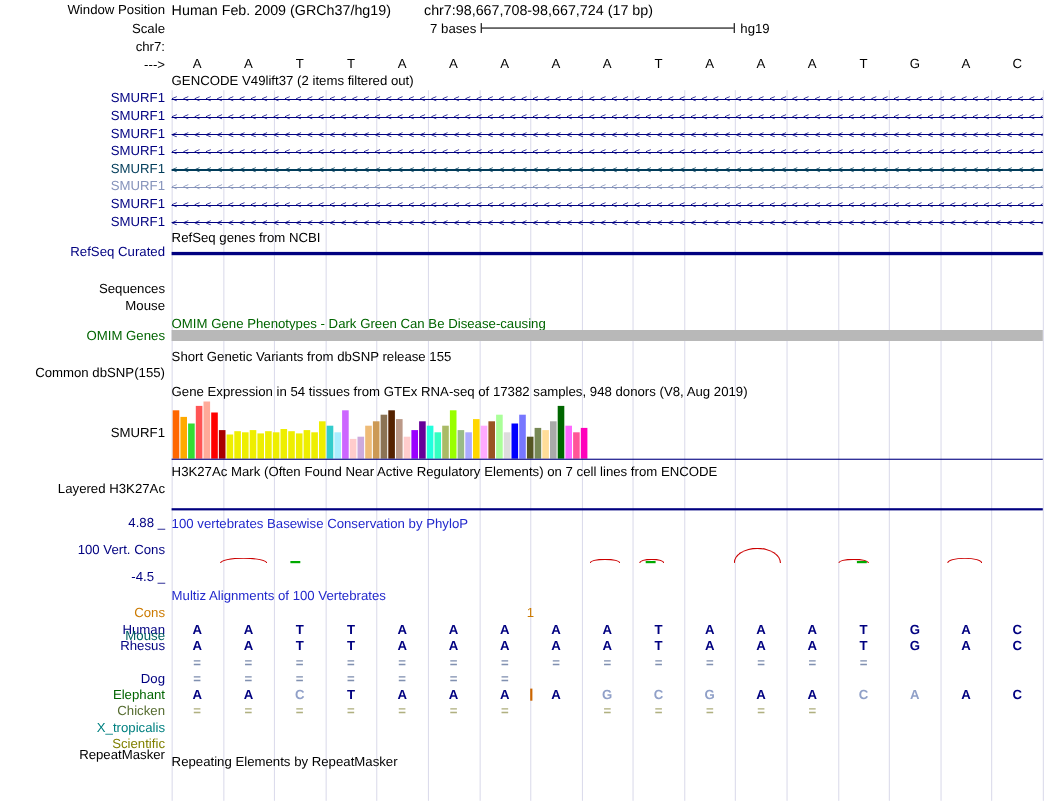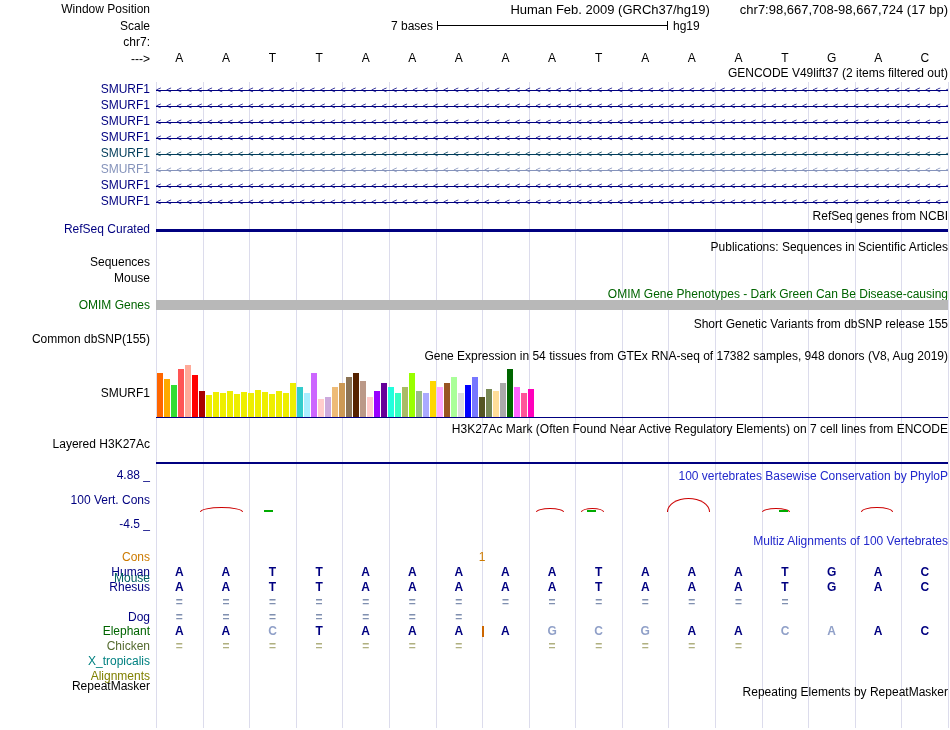--- a/index.html
+++ b/index.html
@@ -1,21 +1,21 @@
 <!DOCTYPE html>
 <html><head>
 <meta charset="utf-8">
 <style>
   *{box-sizing:border-box;margin:0;padding:0}
   body{margin:0;background:#fff}
   #browser{position:relative;width:950px;height:730px;background:#fff;overflow:hidden;
            font-family:"Liberation Sans",sans-serif;font-size:12px;color:#000}
   .lbl{position:absolute;left:0;width:150px;text-align:right;white-space:nowrap;
        font-size:12px;line-height:13px}
-  .hdr{position:absolute;left:156px;right:2px;text-align:right;white-space:nowrap;
+  .hdr{position:absolute;left:156px;right:2px;text-align:left;white-space:nowrap;
        font-size:12px;line-height:13px}
   .title{font-size:13px}
   .title .pos{margin-left:30px}
   .blue{color:#2228cc}
   .navy{color:#000080}
   .green{color:#006400}
   .track{position:absolute;left:156px;right:2px}
   .letters{display:flex;height:14px;line-height:14px}
   .letters>span{flex:1;text-align:center}
   .mz{font-weight:bold;font-size:12px;height:13px;line-height:13px}
@@ -99,21 +99,20 @@
       <div class="track generow" style="top: 148px; color: rgb(0, 60, 90); background-image: linear-gradient(transparent 6px, rgb(0, 60, 90) 6px, rgb(0, 60, 90) 7px, transparent 7px);">&lt;&lt;&lt;&lt;&lt;&lt;&lt;&lt;&lt;&lt;&lt;&lt;&lt;&lt;&lt;&lt;&lt;&lt;&lt;&lt;&lt;&lt;&lt;&lt;&lt;&lt;&lt;&lt;&lt;&lt;&lt;&lt;&lt;&lt;&lt;&lt;&lt;&lt;&lt;&lt;&lt;&lt;&lt;&lt;&lt;&lt;&lt;&lt;&lt;&lt;&lt;&lt;&lt;&lt;&lt;&lt;&lt;&lt;&lt;&lt;&lt;&lt;&lt;&lt;&lt;&lt;&lt;&lt;&lt;&lt;&lt;&lt;&lt;&lt;&lt;&lt;&lt;&lt;&lt;&lt;&lt;&lt;&lt;&lt;&lt;&lt;&lt;&lt;&lt;&lt;&lt;&lt;&lt;&lt;&lt;&lt;&lt;&lt;&lt;&lt;&lt;&lt;&lt;&lt;&lt;&lt;&lt;&lt;&lt;&lt;&lt;&lt;&lt;&lt;&lt;&lt;&lt;&lt;&lt;&lt;&lt;&lt;&lt;&lt;&lt;&lt;&lt;&lt;&lt;&lt;&lt;&lt;&lt;&lt;&lt;&lt;&lt;&lt;&lt;&lt;&lt;&lt;&lt;&lt;&lt;&lt;&lt;&lt;&lt;&lt;&lt;&lt;&lt;&lt;&lt;&lt;&lt;&lt;&lt;&lt;</div>
       <div class="track generow" style="top: 164px; color: rgb(133, 147, 187); background-image: linear-gradient(transparent 6px, rgb(133, 147, 187) 6px, rgb(133, 147, 187) 7px, transparent 7px);">&lt;&lt;&lt;&lt;&lt;&lt;&lt;&lt;&lt;&lt;&lt;&lt;&lt;&lt;&lt;&lt;&lt;&lt;&lt;&lt;&lt;&lt;&lt;&lt;&lt;&lt;&lt;&lt;&lt;&lt;&lt;&lt;&lt;&lt;&lt;&lt;&lt;&lt;&lt;&lt;&lt;&lt;&lt;&lt;&lt;&lt;&lt;&lt;&lt;&lt;&lt;&lt;&lt;&lt;&lt;&lt;&lt;&lt;&lt;&lt;&lt;&lt;&lt;&lt;&lt;&lt;&lt;&lt;&lt;&lt;&lt;&lt;&lt;&lt;&lt;&lt;&lt;&lt;&lt;&lt;&lt;&lt;&lt;&lt;&lt;&lt;&lt;&lt;&lt;&lt;&lt;&lt;&lt;&lt;&lt;&lt;&lt;&lt;&lt;&lt;&lt;&lt;&lt;&lt;&lt;&lt;&lt;&lt;&lt;&lt;&lt;&lt;&lt;&lt;&lt;&lt;&lt;&lt;&lt;&lt;&lt;&lt;&lt;&lt;&lt;&lt;&lt;&lt;&lt;&lt;&lt;&lt;&lt;&lt;&lt;&lt;&lt;&lt;&lt;&lt;&lt;&lt;&lt;&lt;&lt;&lt;&lt;&lt;&lt;&lt;&lt;&lt;&lt;&lt;&lt;&lt;&lt;&lt;&lt;&lt;</div>
       <div class="track generow" style="top: 180px; color: rgb(0, 0, 128); background-image: linear-gradient(transparent 6px, rgb(0, 0, 128) 6px, rgb(0, 0, 128) 7px, transparent 7px);">&lt;&lt;&lt;&lt;&lt;&lt;&lt;&lt;&lt;&lt;&lt;&lt;&lt;&lt;&lt;&lt;&lt;&lt;&lt;&lt;&lt;&lt;&lt;&lt;&lt;&lt;&lt;&lt;&lt;&lt;&lt;&lt;&lt;&lt;&lt;&lt;&lt;&lt;&lt;&lt;&lt;&lt;&lt;&lt;&lt;&lt;&lt;&lt;&lt;&lt;&lt;&lt;&lt;&lt;&lt;&lt;&lt;&lt;&lt;&lt;&lt;&lt;&lt;&lt;&lt;&lt;&lt;&lt;&lt;&lt;&lt;&lt;&lt;&lt;&lt;&lt;&lt;&lt;&lt;&lt;&lt;&lt;&lt;&lt;&lt;&lt;&lt;&lt;&lt;&lt;&lt;&lt;&lt;&lt;&lt;&lt;&lt;&lt;&lt;&lt;&lt;&lt;&lt;&lt;&lt;&lt;&lt;&lt;&lt;&lt;&lt;&lt;&lt;&lt;&lt;&lt;&lt;&lt;&lt;&lt;&lt;&lt;&lt;&lt;&lt;&lt;&lt;&lt;&lt;&lt;&lt;&lt;&lt;&lt;&lt;&lt;&lt;&lt;&lt;&lt;&lt;&lt;&lt;&lt;&lt;&lt;&lt;&lt;&lt;&lt;&lt;&lt;&lt;&lt;&lt;&lt;&lt;&lt;&lt;&lt;</div>
       <div class="track generow" style="top: 196px; color: rgb(0, 0, 128); background-image: linear-gradient(transparent 6px, rgb(0, 0, 128) 6px, rgb(0, 0, 128) 7px, transparent 7px);">&lt;&lt;&lt;&lt;&lt;&lt;&lt;&lt;&lt;&lt;&lt;&lt;&lt;&lt;&lt;&lt;&lt;&lt;&lt;&lt;&lt;&lt;&lt;&lt;&lt;&lt;&lt;&lt;&lt;&lt;&lt;&lt;&lt;&lt;&lt;&lt;&lt;&lt;&lt;&lt;&lt;&lt;&lt;&lt;&lt;&lt;&lt;&lt;&lt;&lt;&lt;&lt;&lt;&lt;&lt;&lt;&lt;&lt;&lt;&lt;&lt;&lt;&lt;&lt;&lt;&lt;&lt;&lt;&lt;&lt;&lt;&lt;&lt;&lt;&lt;&lt;&lt;&lt;&lt;&lt;&lt;&lt;&lt;&lt;&lt;&lt;&lt;&lt;&lt;&lt;&lt;&lt;&lt;&lt;&lt;&lt;&lt;&lt;&lt;&lt;&lt;&lt;&lt;&lt;&lt;&lt;&lt;&lt;&lt;&lt;&lt;&lt;&lt;&lt;&lt;&lt;&lt;&lt;&lt;&lt;&lt;&lt;&lt;&lt;&lt;&lt;&lt;&lt;&lt;&lt;&lt;&lt;&lt;&lt;&lt;&lt;&lt;&lt;&lt;&lt;&lt;&lt;&lt;&lt;&lt;&lt;&lt;&lt;&lt;&lt;&lt;&lt;&lt;&lt;&lt;&lt;&lt;&lt;&lt;&lt;</div>
     </div>
 
   <div class="hdr" style="top:210px">RefSeq genes from NCBI</div>
   <div class="lbl navy" style="top:223px">RefSeq Curated</div>
   <div class="hline" style="top:229px;height:3px;background:#000080"></div>
 
-  <div class="hdr" style="top:241px">Publications: Sequences in Scientific Articles</div>
   <div class="lbl" style="top:256px">Sequences</div>
   <div class="lbl" style="top:272px">Mouse</div>
 
   <div class="hdr green" style="top:288px">OMIM Gene Phenotypes - Dark Green Can Be Disease-causing</div>
   <div class="lbl green" style="top:299px">OMIM Genes</div>
   <div class="hline" style="top:300px;height:10px;background:#b8b8b8"></div>
 
   <div class="hdr" style="top:318px">Short Genetic Variants from dbSNP release 155</div>
   <div class="lbl" style="top:333px">Common dbSNP(155)</div>
 
@@ -333,14 +332,14 @@
     <div class="lbl" style="top: 179px; color: rgb(0, 0, 128);">SMURF1</div>
     <div class="lbl" style="top: 195px; color: rgb(0, 0, 128);">SMURF1</div>
     <div class="lbl" style="top: 551px; color: rgb(204, 122, 0);">Cons</div>
     <div class="lbl" style="top: 566px; color: rgb(0, 0, 128);">Human</div>
     <div class="lbl" style="top: 581px; color: rgb(0, 0, 128);">Rhesus</div>
     <div class="lbl" style="top: 572px; color: rgb(0, 96, 96);">Mouse</div>
     <div class="lbl" style="top: 611px; color: rgb(0, 0, 128);">Dog</div>
     <div class="lbl" style="top: 625px; color: rgb(0, 100, 0);">Elephant</div>
     <div class="lbl" style="top: 640px; color: rgb(85, 107, 47);">Chicken</div>
     <div class="lbl" style="top: 655px; color: rgb(0, 128, 128);">X_tropicalis</div>
-    <div class="lbl" style="top: 670px; color: rgb(128, 128, 0);">Alignments</div>
+    <div class="lbl" style="top: 670px; color: rgb(128, 128, 0);">Scientific</div>
   </div>
 
 </body></html>

